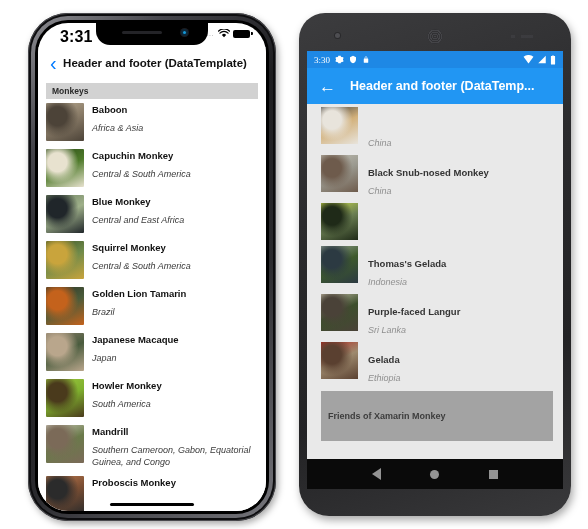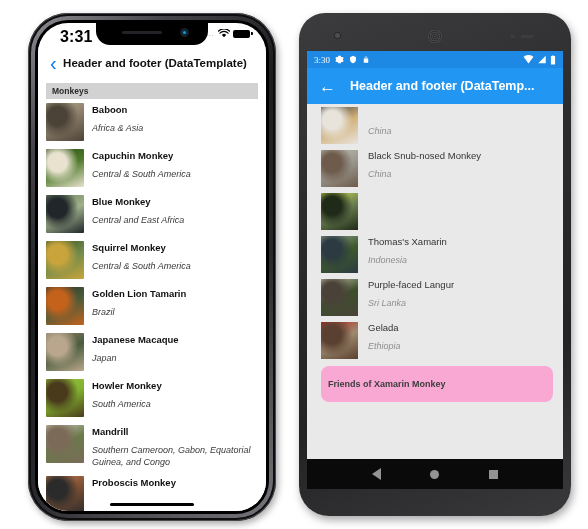--- a/index.html
+++ b/index.html
@@ -336,39 +336,39 @@
   #android .and-thumb {
     width: 37px;
     height: 37px;
     flex: 0 0 37px;
     background-size: cover;
     background-position: center;
   }
   #android .and-rt { min-width: 0; }
   #android .and-name {
     font-size: 9.5px;
-    font-weight: normal;
+    font-weight: bold;
     color: #343434;
     line-height: 12px;
+    margin-top: 12px;
   }
   #android .and-loc {
     font-size: 9px;
     font-style: italic;
     color: #8f8f8f;
     line-height: 12px;
     margin-top: 6px;
   }
   #android .and-footer {
     margin: 4px 10px 0 14px;
-    background: #f9a8d4;
-    padding: 13px 7px;
+    background: #a3a3a3;
+    padding: 20px 7px;
     font-size: 9px;
     font-weight: bold;
     color: #3d3d3d;
-    border-radius: 8px;
   }
   #android .navbtns {
     height: 30px;
     background: #0a0a0a;
     display: flex;
     align-items: center;
     justify-content: space-around;
     padding: 0 40px;
   }
   #android .nb { opacity: 0.72; }
@@ -555,21 +555,21 @@
               <div class="and-name">Black Snub-nosed Monkey</div>
               <div class="and-loc">China</div>
             </div>
           </div>
           <div class="and-row">
             <div class="and-thumb" style="background-image: radial-gradient(circle at 30% 35%, #1f2a18 0%, #1f2a18 26%, transparent 58%), linear-gradient(155deg, #cfe04a 0%, #6b7f52 48%, #1f2a18 100%);"></div>
           </div>
           <div class="and-row">
             <div class="and-thumb" style="background-image: radial-gradient(circle at 30% 35%, #2c3a42 0%, #2c3a42 26%, transparent 58%), linear-gradient(155deg, #9aa79a 0%, #3e5a2c 48%, #2c3a42 100%);"></div>
             <div class="and-rt">
-              <div class="and-name">Thomas's Xamarin</div>
+              <div class="and-name">Thomas's Gelada</div>
               <div class="and-loc">Indonesia</div>
             </div>
           </div>
           <div class="and-row">
             <div class="and-thumb" style="background-image: radial-gradient(circle at 30% 35%, #4a4238 0%, #4a4238 26%, transparent 58%), linear-gradient(155deg, #cfc6b0 0%, #3c4f2c 48%, #4a4238 100%);"></div>
             <div class="and-rt">
               <div class="and-name">Purple-faced Langur</div>
               <div class="and-loc">Sri Lanka</div>
             </div>
           </div>

